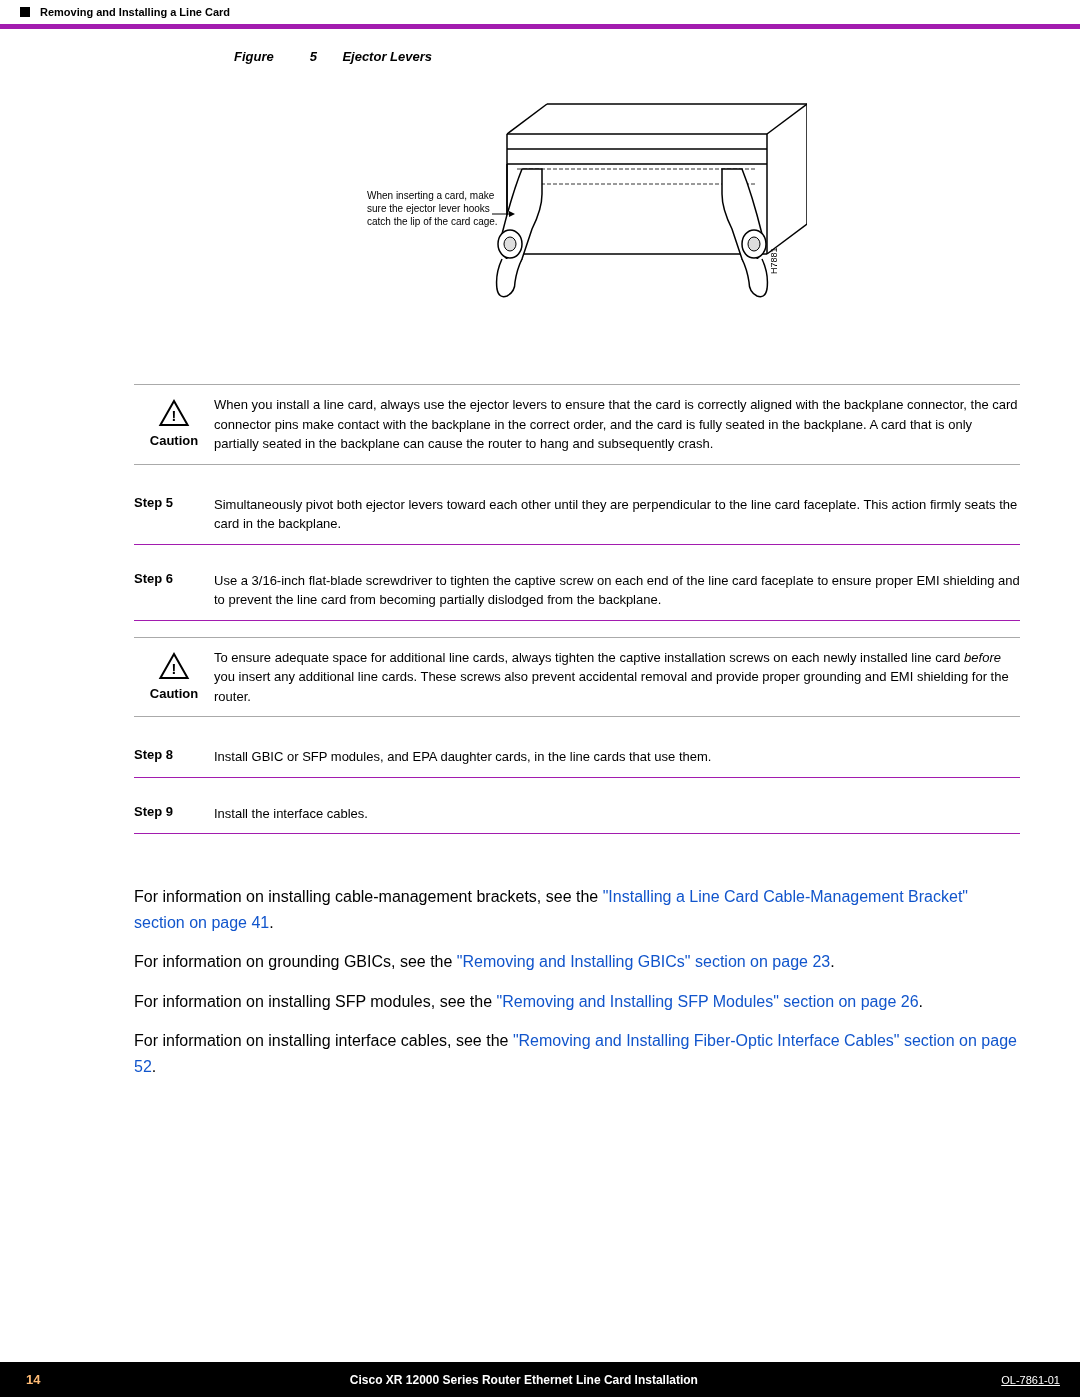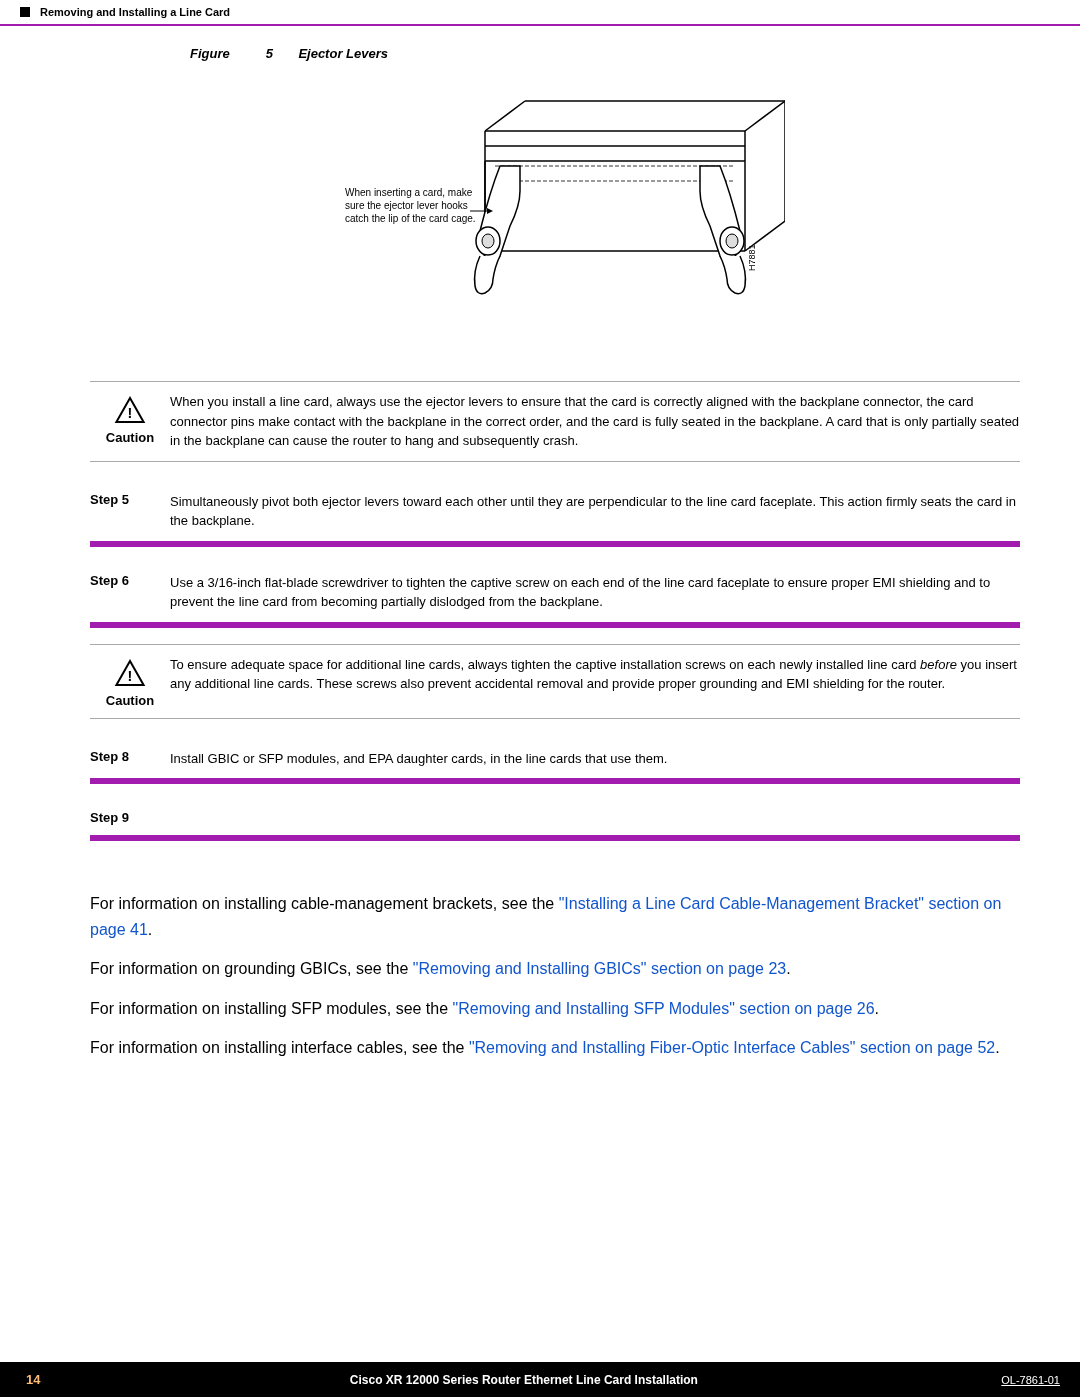--- a/index.html
+++ b/index.html
@@ -11,37 +11,38 @@
       font-size: 13px;
       color: #000000;
       position: relative;
     }
 
     
     .header-bar {
       display: flex;
       align-items: center;
       padding: 6px 20px;
-      border-bottom: 2px solid #a21caf;
+      border-bottom: 5px solid #a21caf;
     }
     .header-bar .square-icon {
       width: 10px;
       height: 10px;
       background: #000;
       margin-right: 10px;
       flex-shrink: 0;
     }
     .header-title {
       font-size: 11px;
       font-weight: bold;
     }
 
     
     .main-content {
       padding: 20px 60px 60px 90px;
+      margin-left: 44px;
     }
 
     
     .figure-section {
       text-align: left;
       margin-bottom: 30px;
     }
     .figure-label {
       font-size: 13px;
       font-weight: bold;
@@ -95,21 +96,21 @@
       line-height: 1.5;
       flex: 1;
     }
 
     
     .step-block {
       display: flex;
       align-items: flex-start;
       margin-bottom: 16px;
       padding: 10px 0;
-      border-bottom: 6px solid #a21caf;
+      border-bottom: 1px solid #a21caf;
     }
     .step-label {
       font-weight: bold;
       font-size: 13px;
       min-width: 80px;
     }
     .step-text {
       font-size: 13px;
       line-height: 1.5;
       flex: 1;
@@ -265,20 +266,21 @@
   </div>
 
 
   <div class="step-block">
     <div class="step-label">Step&nbsp;<span>8</span></div>
     <div class="step-text">Install GBIC or SFP modules, and EPA daughter cards, in the line cards that use them.</div>
   </div>
 
   <div class="step-block">
     <div class="step-label">Step&nbsp;<span>9</span></div>
+    <div class="step-text">Install the interface cables.</div>
   </div>
 
   <div class="info-section">
     <p class="info-para">
       <span>For information on installing cable-management brackets, see the </span><a href="#">"Installing a Line Card Cable-Management Bracket" section on page 41</a><span>.</span>
     </p>
     <p class="info-para">
       <span>For information on grounding GBICs, see the </span><a href="#">"Removing and Installing GBICs" section on page 23</a><span>.</span>
     </p>
     <p class="info-para">

